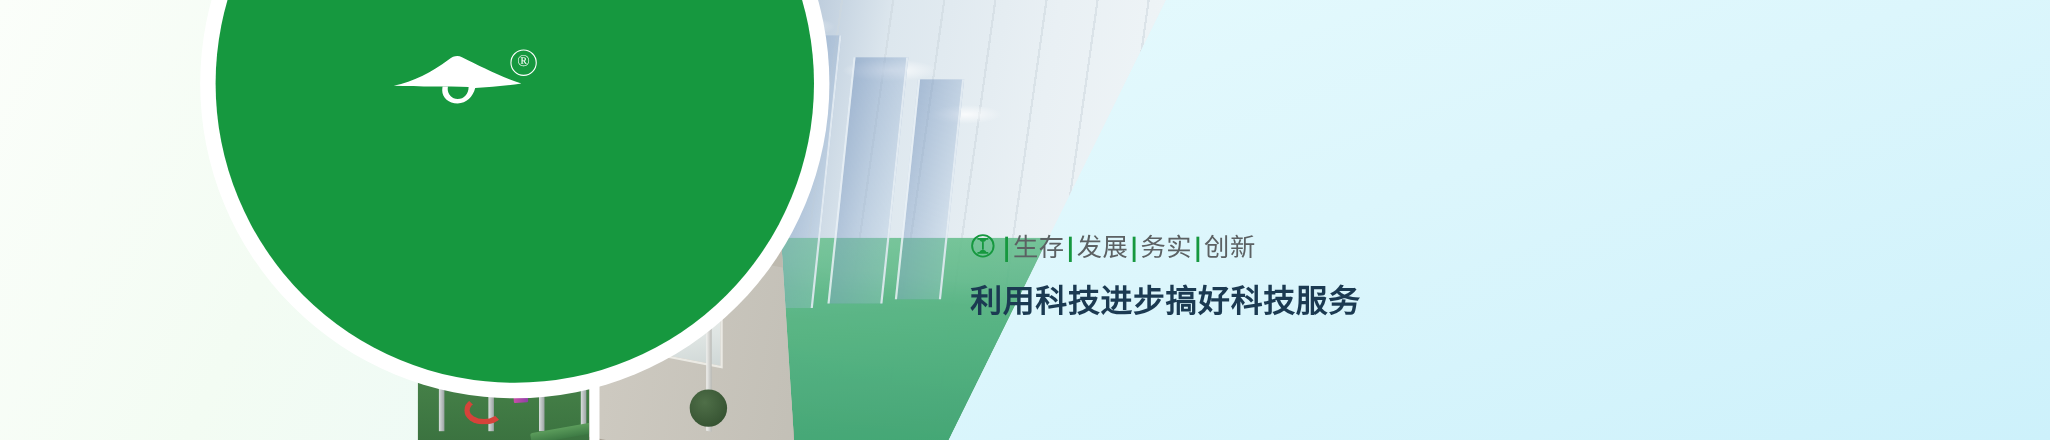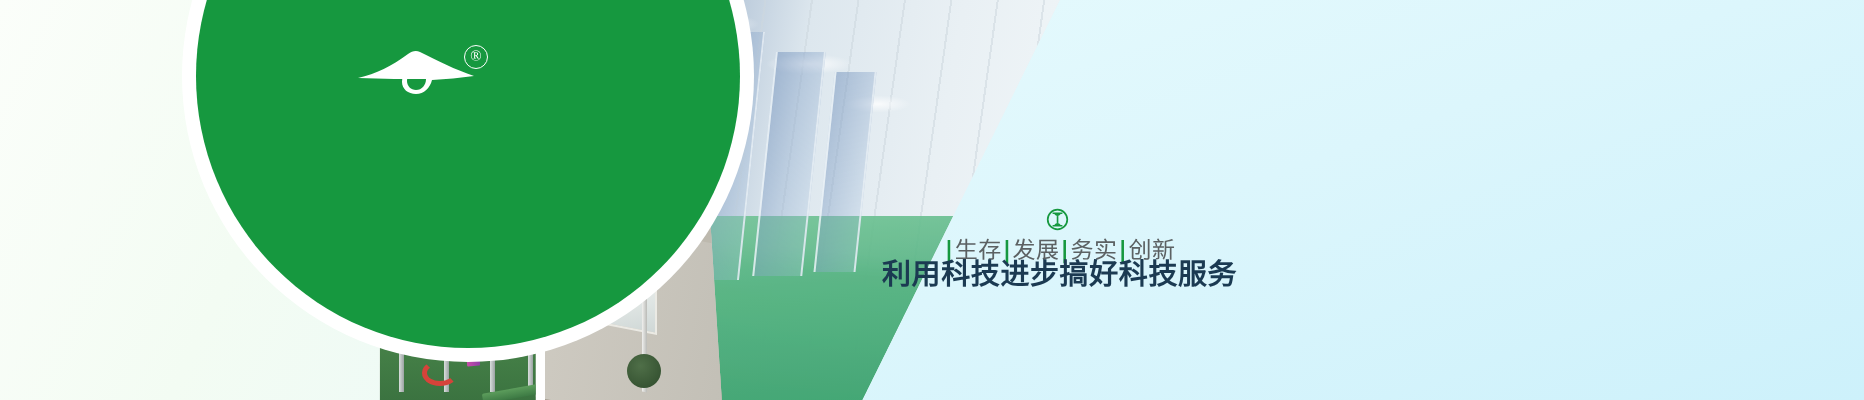--- a/index.html
+++ b/index.html
@@ -383,21 +383,20 @@
     position: absolute;
     left: 882px;
     top: 208px;
   }
   .slogan {
     display: flex;
     align-items: center;
     gap: 0;
     margin-bottom: 16px;
     height: 30px;
-    flex-direction: column;
   }
   .slogan-badge {
     width: 23px;
     height: 23px;
     margin-right: 5px;
     flex: none;
   }
   .slogan-words {
     font-size: 23px;
     color: #5c6163;

